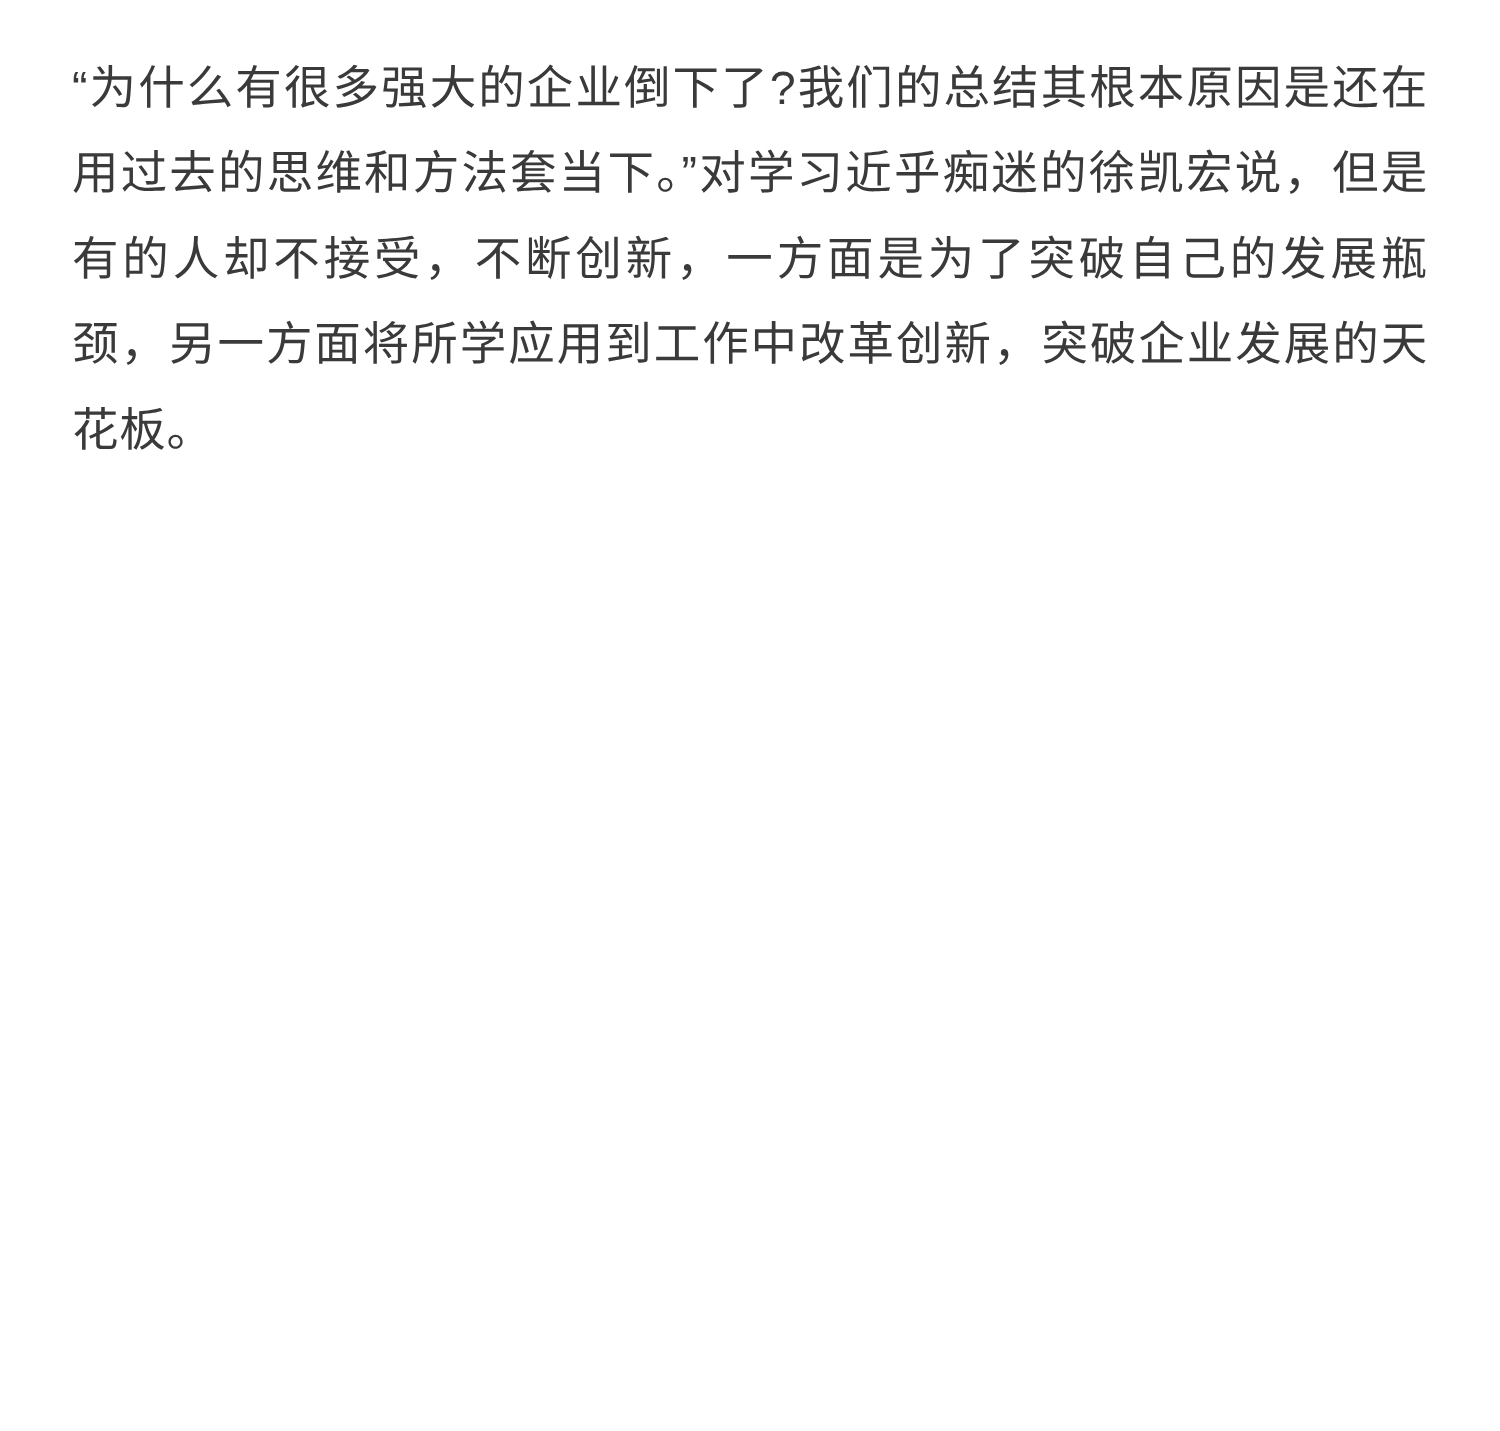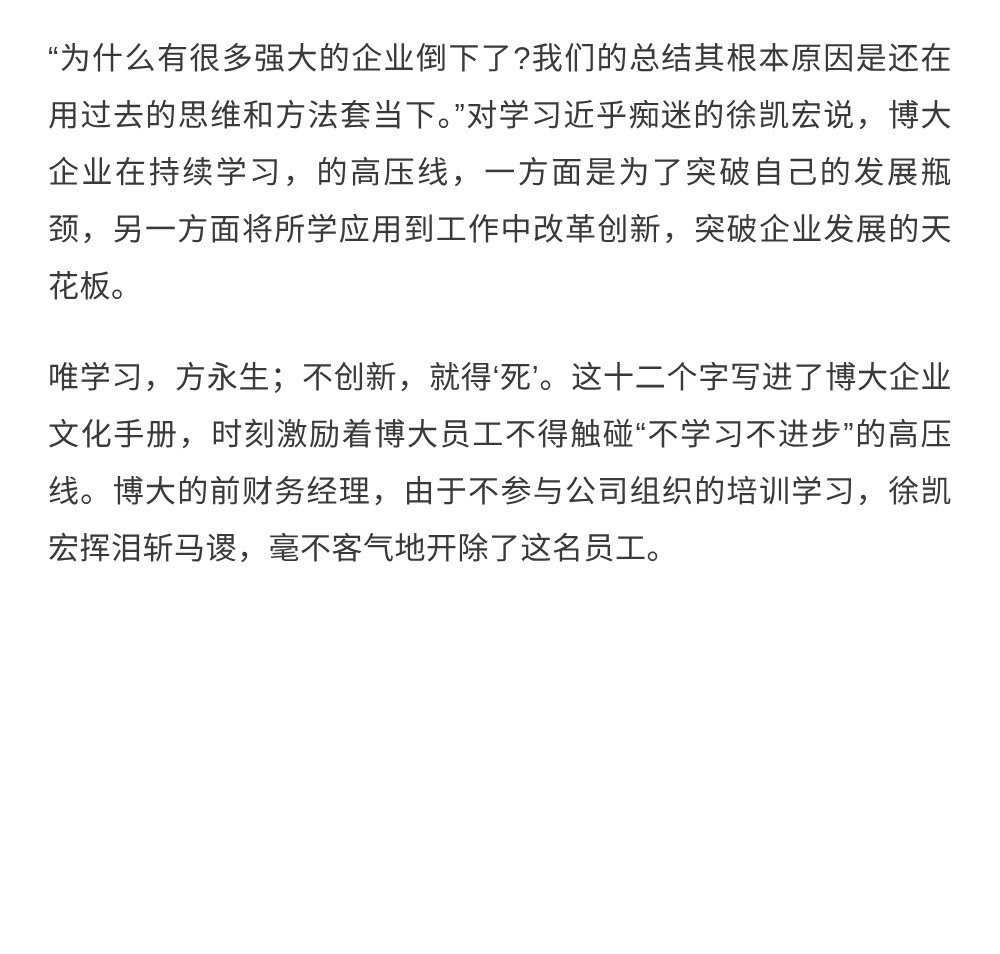--- a/index.html
+++ b/index.html
@@ -30,15 +30,14 @@
     word-break: break-all;
   }
   .para:last-child {
     margin-bottom: 0;
   }
 </style>
 </head>
 <body>
 
 <div class="article">
-  <p class="para">“为什么有很多强大的企业倒下了?我们的总结其根本原因是还在用过去的思维和方法套当下。”对学习近乎痴迷的徐凯宏说，博大企业在持续学习，的高压线，一方面是为了突破自己的发展瓶颈，另一方面将所学应用到工作中改革创新，突破企业发展的天花板。</p>
-  <p class="para">唯学习，方永生；不创新，就得‘死’。这十二个字写进了博大企业文化手册，时刻激励着博大员工不得触碰“不学习不进步”的高压线。博大的前财务经理，由于不参与公司组织的培训学习，徐凯宏挥泪斩马谡，毫不客气地开除了这名员工。</p>
+  <p class="para">“为什么有很多强大的企业倒下了?我们的总结其根本原因是还在用过去的思维和方法套当下。”对学习近乎痴迷的徐凯宏说，但是有的人却不接受，不断创新，一方面是为了突破自己的发展瓶颈，另一方面将所学应用到工作中改革创新，突破企业发展的天花板。</p>
 </div>
 
 </body></html>

